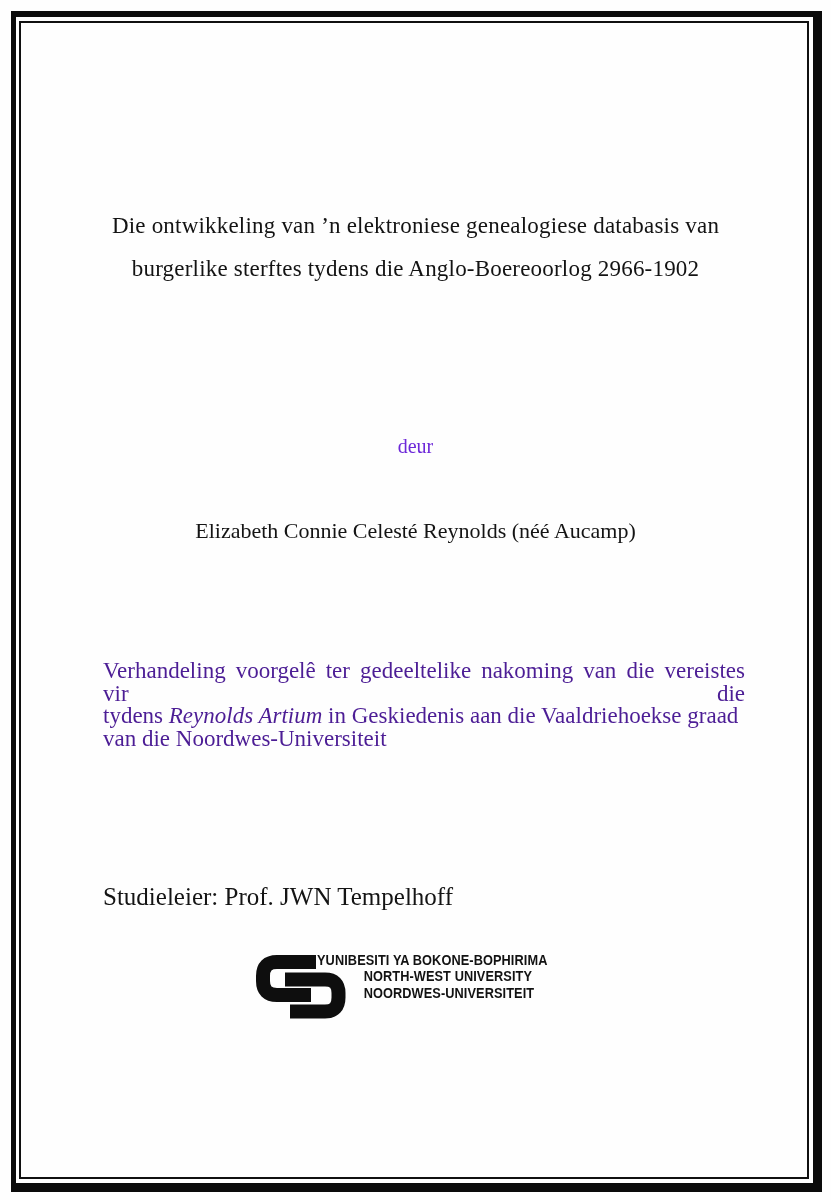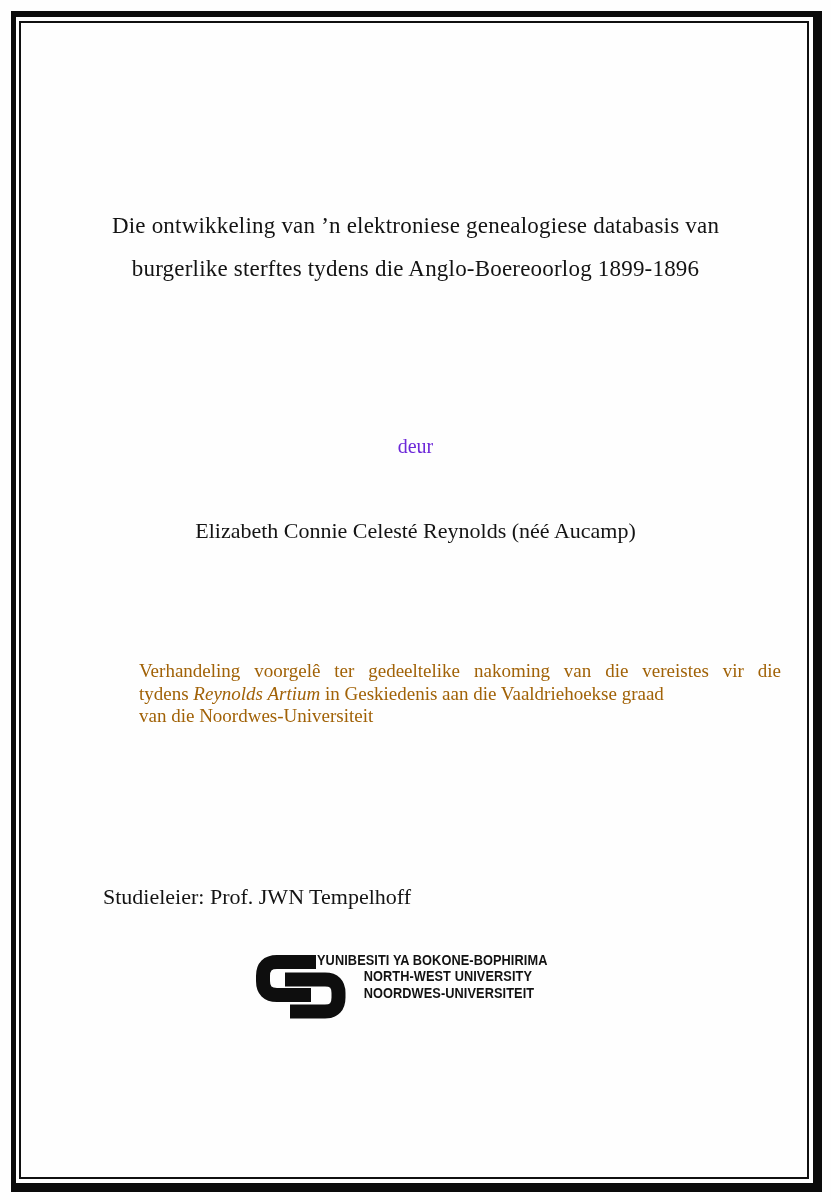--- a/index.html
+++ b/index.html
@@ -54,34 +54,33 @@
     top: 518px;
     text-align: center;
     font-size: 22px;
     color: #141414;
   }
   .statement {
     position: absolute;
     left: 103px;
     width: 642px;
     top: 660px;
-    font-size: 19px;
+    font-size: 23px;
     line-height: 22.5px;
-    color: #a16207;
-    margin-left: 36px;
+    color: #4c1d95;
   }
   .statement .justified {
     text-align: justify;
     text-align-last: justify;
   }
   .supervisor-block {
     position: absolute;
     left: 103px;
     top: 884px;
-    font-size: 22px;
+    font-size: 25px;
     line-height: 26px;
     color: #141414;
   }
   .date-line b { font-weight: 700; }
   .nwu-logo {
     position: absolute;
     left: 253px;
     top: 949px;
     width: 330px;
     height: 80px;
@@ -110,21 +109,21 @@
 </head>
 <body>
 
 <div class="page">
 
   <div class="frame-outer"></div>
   <div class="frame-inner"></div>
 
   <div class="title-block">
     <div>Die ontwikkeling van ’n elektroniese genealogiese databasis van</div>
-    <div>burgerlike sterftes tydens die Anglo-Boereoorlog 1899-1896</div>
+    <div>burgerlike sterftes tydens die Anglo-Boereoorlog 2966-1902</div>
   </div>
 
   <div class="byline">deur</div>
 
   <div class="author">Elizabeth Connie Celesté Reynolds (néé Aucamp)</div>
 
   <div class="statement">
     <div class="justified">Verhandeling voorgelê ter gedeeltelike nakoming van die vereistes vir die</div>
     <div><span>tydens </span><i>Reynolds Artium</i><span> in Geskiedenis aan die Vaaldriehoekse graad</span></div>
     <div>van die Noordwes-Universiteit</div>

